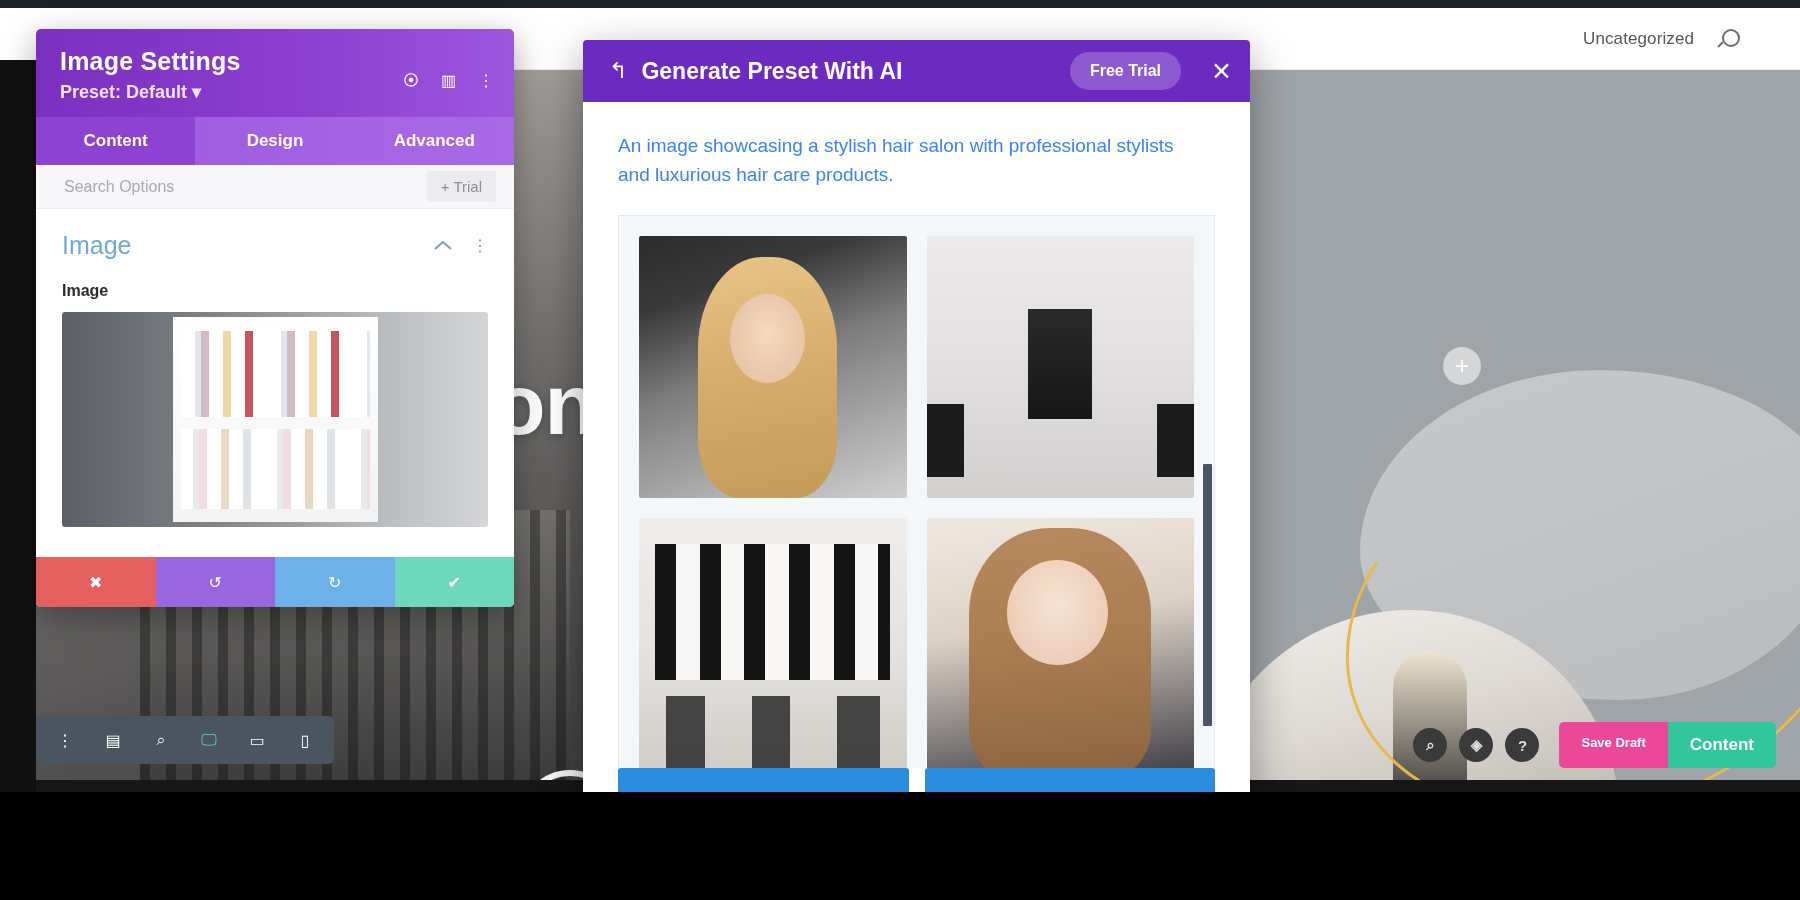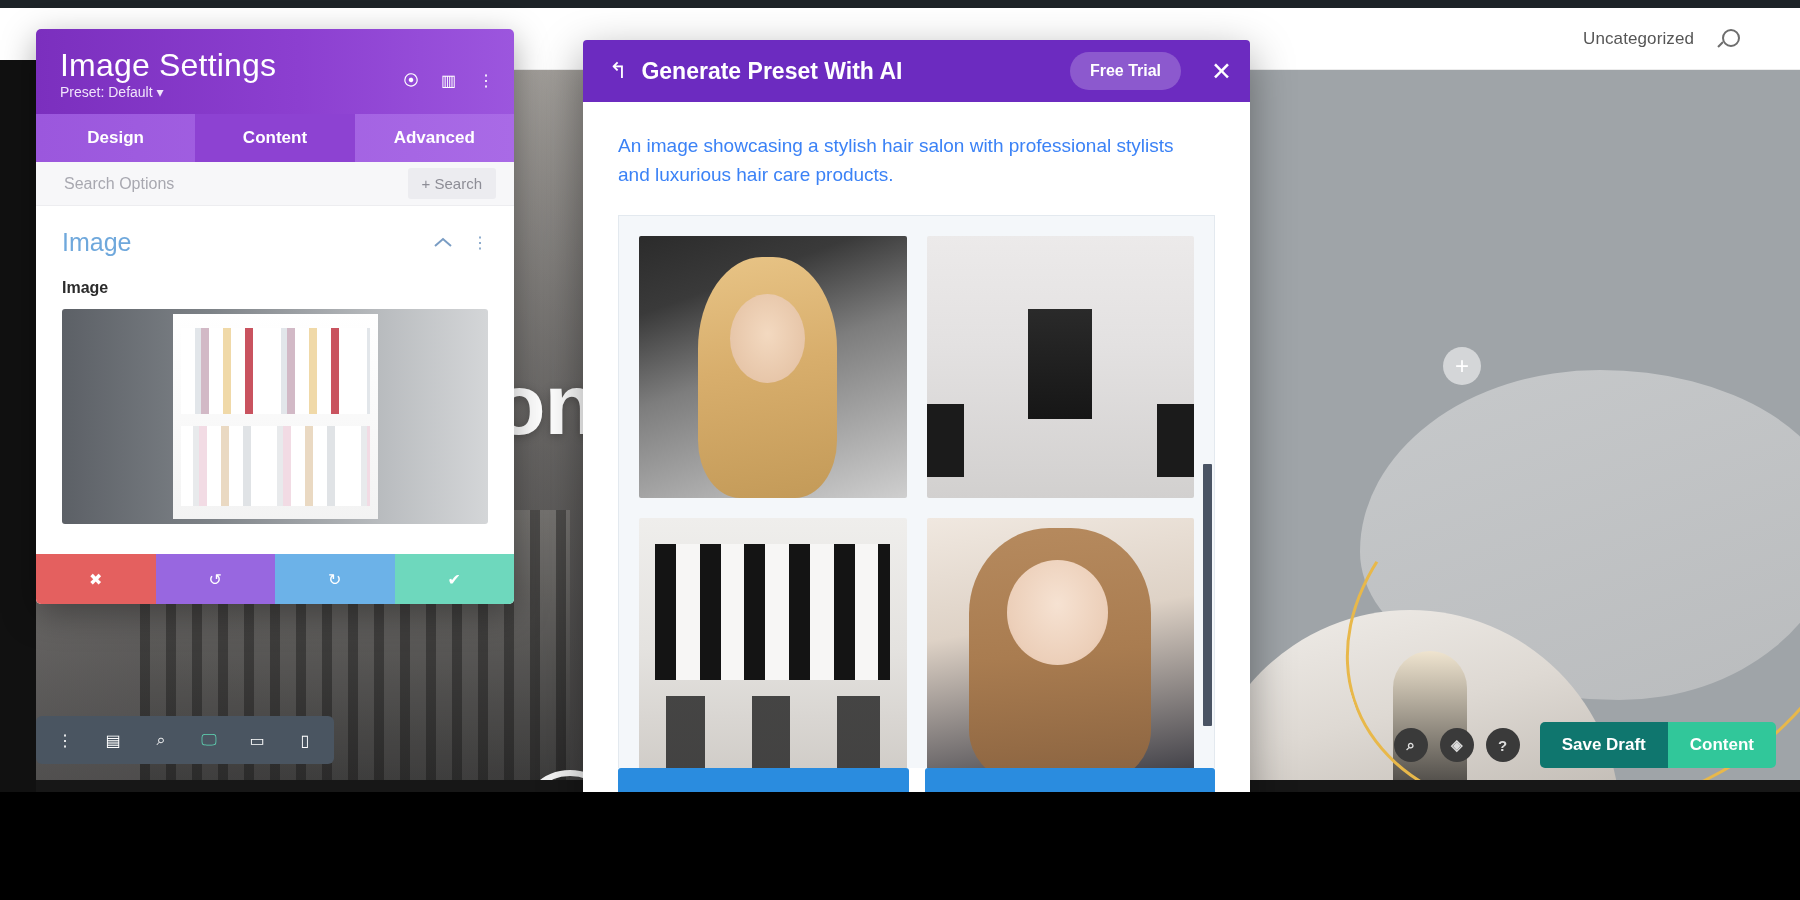--- a/index.html
+++ b/index.html
@@ -140,36 +140,36 @@
   .round-btn.lav { background: #9c62e0; }
 
   .builder-right {
     position:absolute; right: 24px; bottom: 24px; display:flex; align-items:center; gap: 12px; z-index: 40;
   }
   .mini-circ {
     width: 34px; height: 34px; border-radius: 50%; background:#3a3a3a; color:#ddd;
     display:flex; align-items:center; justify-content:center; font-size: 15px; font-weight:700;
   }
   .pubgroup { display:flex; border-radius: 5px; overflow:hidden; margin-left: 8px; }
-  .pubgroup .sd { background:#0f766e; color:#fff; font-size:17px; font-weight:700; padding: 13px 22px; }
+  .pubgroup .sd { background:#ec4899; color:#fff; font-size:13px; font-weight:700; padding: 13px 22px; }
   .pubgroup .pb { background:#31c79a; color:#fff; font-size:17px; font-weight:700; padding: 13px 22px; }
 
   
   .settings {
     position:absolute; left: 36px; top: 29px; width: 478px;
     background:#fff; border-radius: 5px;
     box-shadow: 0 10px 34px rgba(0,0,0,.35);
     overflow: hidden; z-index: 50;
   }
   .settings-head {
     background: linear-gradient(90deg, #7b2fbe 0%, #8c3fd0 55%, #9c56de 100%);
     padding: 18px 22px 14px 24px; position:relative;
   }
-  .settings-head h1 { color:#fff; font-size: 32px; font-weight: 400; letter-spacing:.2px; }
-  .settings-head .preset { color: #f0e4fb; font-size: 14px; font-weight:400; }
+  .settings-head h1 { color:#fff; font-size: 25px; font-weight: 700; letter-spacing:.2px; }
+  .settings-head .preset { color: #f0e4fb; font-size: 18px; font-weight:700; margin-top: 5px; }
   .settings-head .hicons {
     position:absolute; right: 20px; top: 42px; display:flex; gap: 22px; align-items:center; color:#fff;
   }
   .tabs { display:flex; background: linear-gradient(90deg,#9b57dd,#a96ae6); }
   .tab {
     padding: 14px 0; color:#fff; font-size: 17px; font-weight:700; text-align:center; width: 33.33%;
   }
   .tab.active { background: #8d42d2; }
   .searchbar {
     display:flex; align-items:center; justify-content:space-between;
@@ -364,27 +364,27 @@
     <div class="settings-head">
       <h1>Image Settings</h1>
       <div class="preset">Preset: Default ▾</div>
       <div class="hicons">
         <span>⦿</span>
         <span>▥</span>
         <span>⋮</span>
       </div>
     </div>
     <div class="tabs">
+      <div class="tab active">Content</div>
       <div class="tab">Design</div>
-      <div class="tab active">Content</div>
       <div class="tab">Advanced</div>
     </div>
     <div class="searchbar">
       <span class="ph">Search Options</span>
-      <span class="filter-chip">+ Search</span>
+      <span class="filter-chip">+ Trial</span>
     </div>
     <div class="sect">
       <div class="sect-title-row">
         <span class="sect-title">Image</span>
         <span class="sect-icons">
           <svg width="18" height="12" viewBox="0 0 18 12">
             <path d="M1 9 L9 2 L17 9" stroke="#7a9dc4" stroke-width="2" fill="none"></path>
           </svg>
           <span>⋮</span>
         </span>

